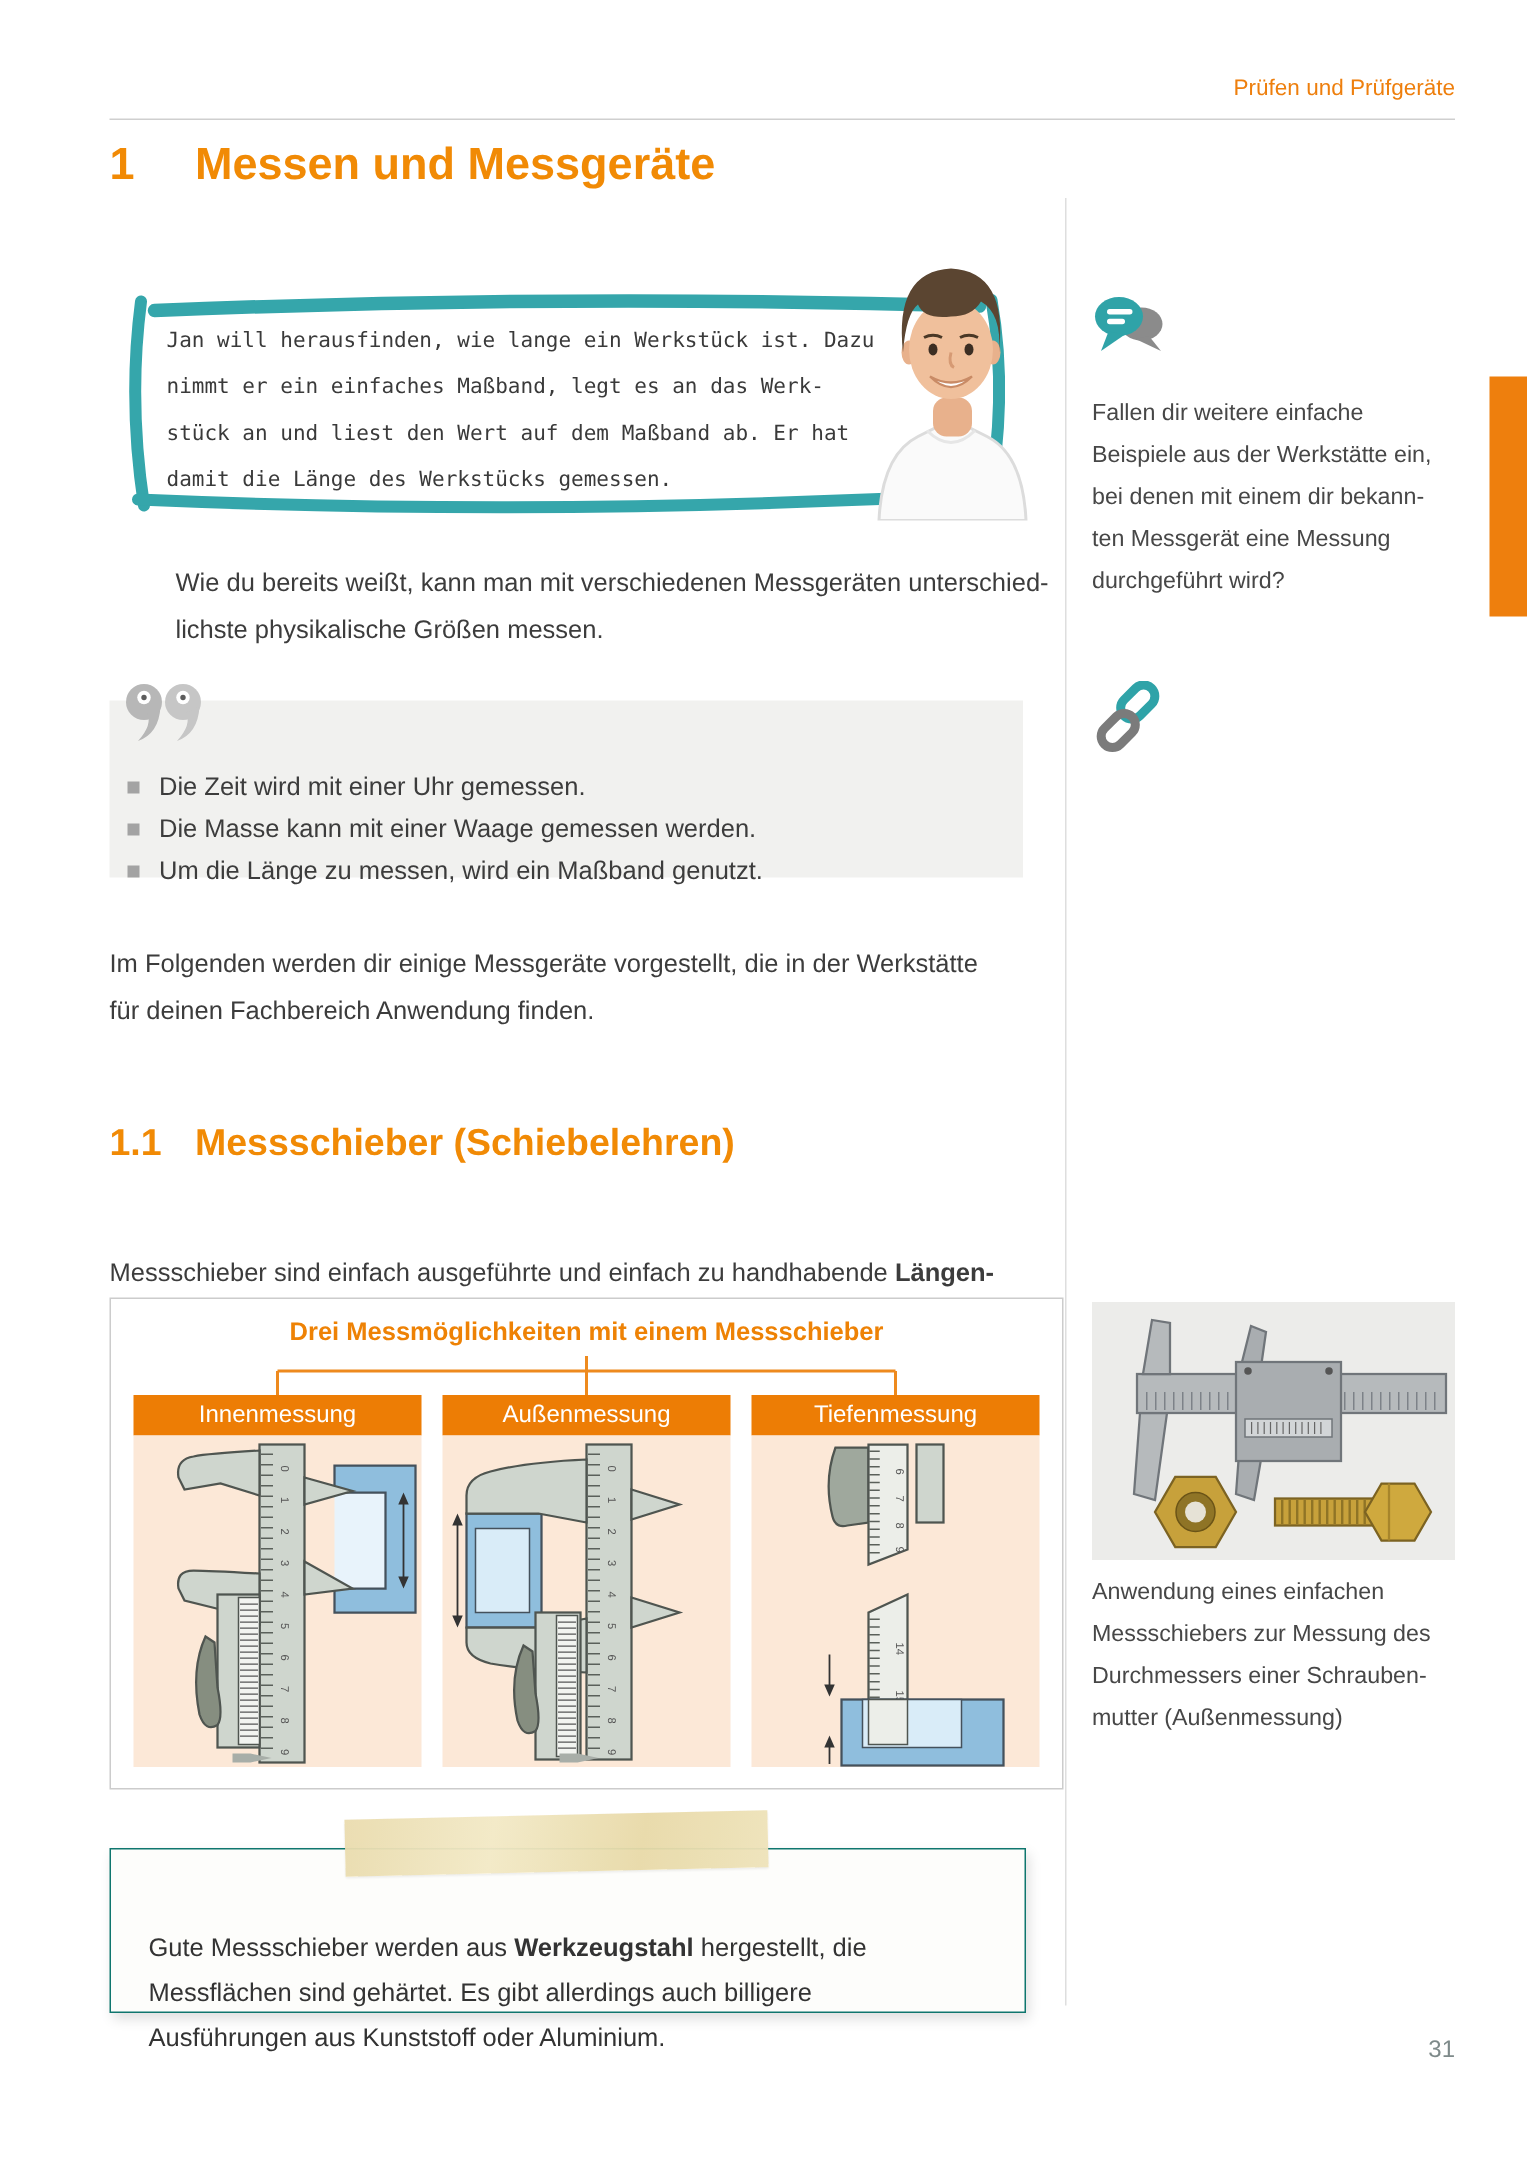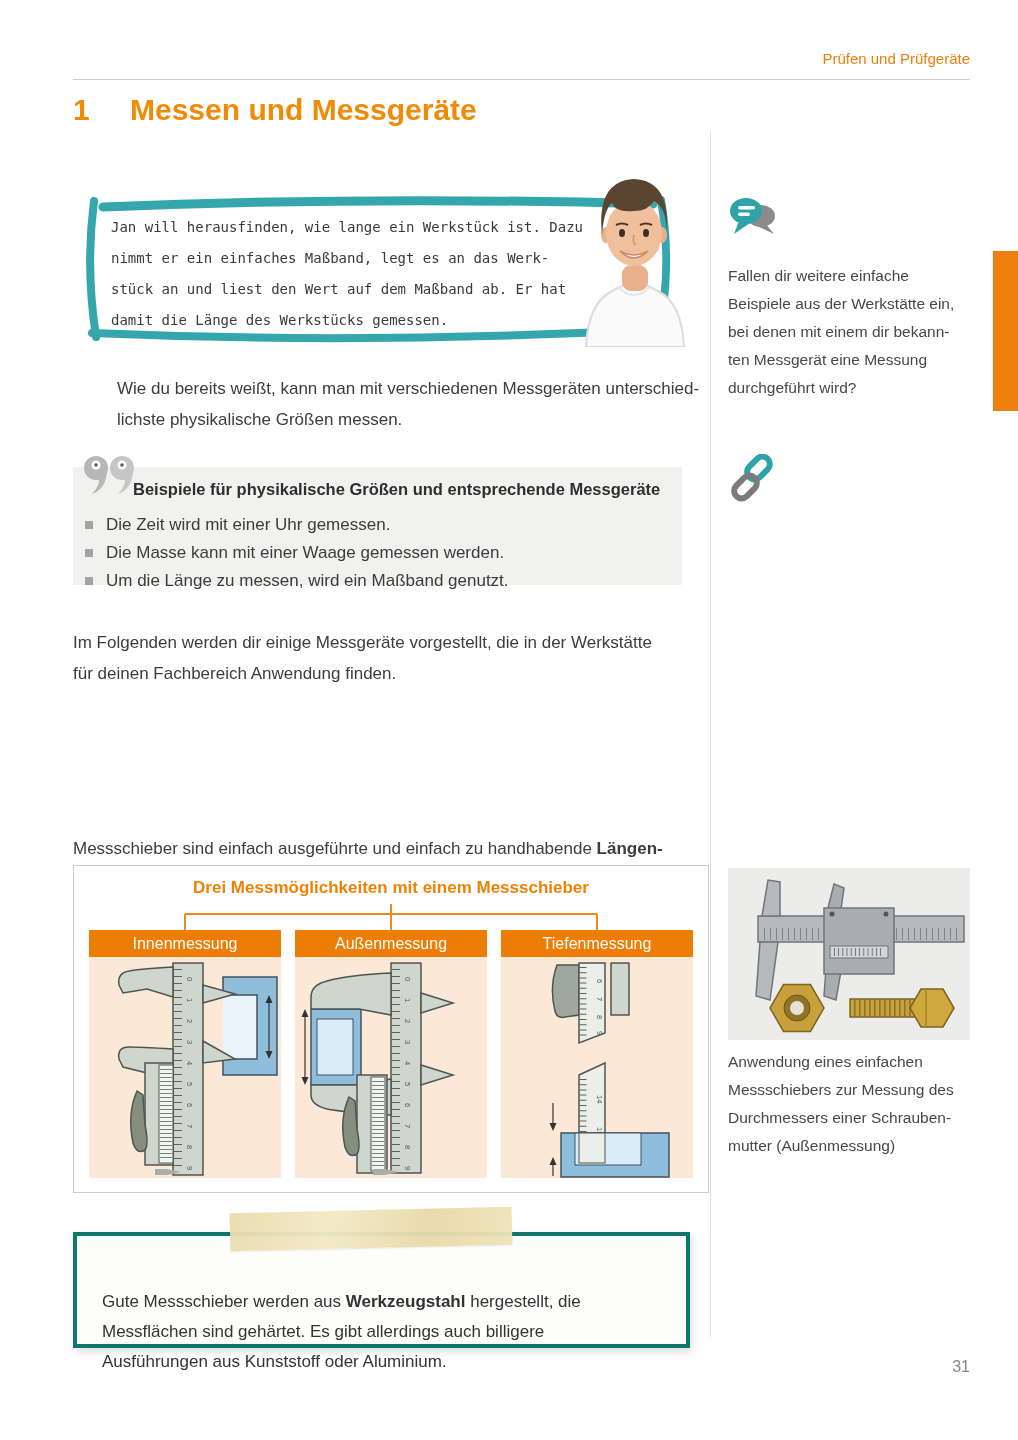--- a/index.html
+++ b/index.html
@@ -22,21 +22,21 @@
   .ex-item{display:flex;align-items:flex-start;font-size:17px;line-height:28px;color:#3c3c3c;}
   .ex-bullet{width:8px;height:8px;background:#a3a3a3;margin:10px 13px 0 0;flex:none;}
   .figure-box{border:1px solid #cccccc;background:#fff;}
   .fig-title{font-size:17px;font-weight:bold;color:#ee8205;text-align:center;}
   .panel{position:absolute;width:192px;}
   .panel-header{background:#ed7d05;color:#fff;font-weight:normal;font-size:16px;
                 text-align:center;line-height:27px;height:27px;}
   .panel-body{background:#fce8d7;height:221px;}
   .photo-fig{background:#ececea;}
   .caption{font-size:15.5px;line-height:28px;color:#474747;}
-  .note-paper{background:#fdfdfb;border:4px solid #0f766e;
+  .note-paper{background:#fdfdfb;border:1px solid #0f766e;
               box-shadow:2px 4px 8px rgba(0,0,0,0.13);}
   .note-text{font-size:17px;line-height:30px;color:#333;}
   .tape{background:linear-gradient(100deg,#eadcae 0%,#f3e9c6 35%,#e8daa8 70%,#efe3ba 100%);
         transform:rotate(-1.3deg);opacity:.95;box-shadow:0 1px 2px rgba(0,0,0,0.08);}
   .orange-tab{background:#ee7f0d;}
   .page-num{font-size:16px;color:#7e8a8a;}
   .bold{font-weight:bold;}
 </style>
 </head>
 <body>
@@ -112,21 +112,20 @@
       </g>
       <circle cx="15" cy="12" r="4.5" fill="#fff"></circle>
         <circle cx="15" cy="12" r="1.8" fill="#5c5c5c"></circle>
       <g fill="#c6c6c6">
         <circle cx="41" cy="15" r="12"></circle>
         <path d="M52 18 Q51 36 37 41 Q47 30 43 22 Z"></path>
       </g>
       <circle cx="41" cy="12" r="4.5" fill="#fff"></circle>
         <circle cx="41" cy="12" r="1.8" fill="#5c5c5c"></circle>
     </svg>
-    <div class="abs ex-title" style="left:60px;top:13px;">Beispiele für physikalische Größen und entsprechende Messgeräte</div>
     <div class="abs" style="left:12px;top:44px;width:590px;">
       <div class="ex-item">
         <span class="ex-bullet"></span>
         <span>Die Zeit wird mit einer Uhr gemessen.</span>
       </div>
       <div class="ex-item">
         <span class="ex-bullet"></span>
         <span>Die Masse kann mit einer Waage gemessen werden.</span>
       </div>
       <div class="ex-item">
@@ -141,20 +140,24 @@
       <g fill="none" stroke-width="6">
         <rect x="21" y="1" width="15" height="26" rx="7.5" stroke="#2fa3a8" transform="rotate(45 28.5 14)"></rect>
         <rect x="8" y="20" width="15" height="26" rx="7.5" stroke="#7b7b7b" transform="rotate(45 15.5 33)"></rect>
       </g>
     </svg>
   </div>
 
   <div class="abs body-par pre" style="left:73px;top:628px;width:640px;">Im Folgenden werden dir einige Messgeräte vorgestellt, die in der Werkstätte
 für deinen Fachbereich Anwendung finden.</div>
 
+  <div class="abs h2" style="left:73px;top:748px;">
+    <span class="num">1.1</span>
+    <span>Messschieber (Schiebelehren)</span>
+  </div>
 
   <div class="abs body-par pre" style="left:73px;top:803px;width:640px;">
     <span>Messschieber sind einfach ausgeführte und einfach zu handhabende </span><span class="bold">Längen-
 messgeräte.</span>
   </div>
 
   <div class="abs figure-box" style="left:73px;top:865px;width:634px;height:326px;">
     <div class="abs fig-title" style="left:0;top:12px;width:634px;">Drei Messmöglichkeiten mit einem Messschieber</div>
     <svg class="abs" style="left:0;top:38px;" width="634" height="28" viewBox="0 0 634 28">
       <path d="M317 0 V10 M111 10 H523 M111 10 V26 M317 10 V26 M523 10 V26" stroke="#ee8a1e" stroke-width="2" fill="none"></path>

